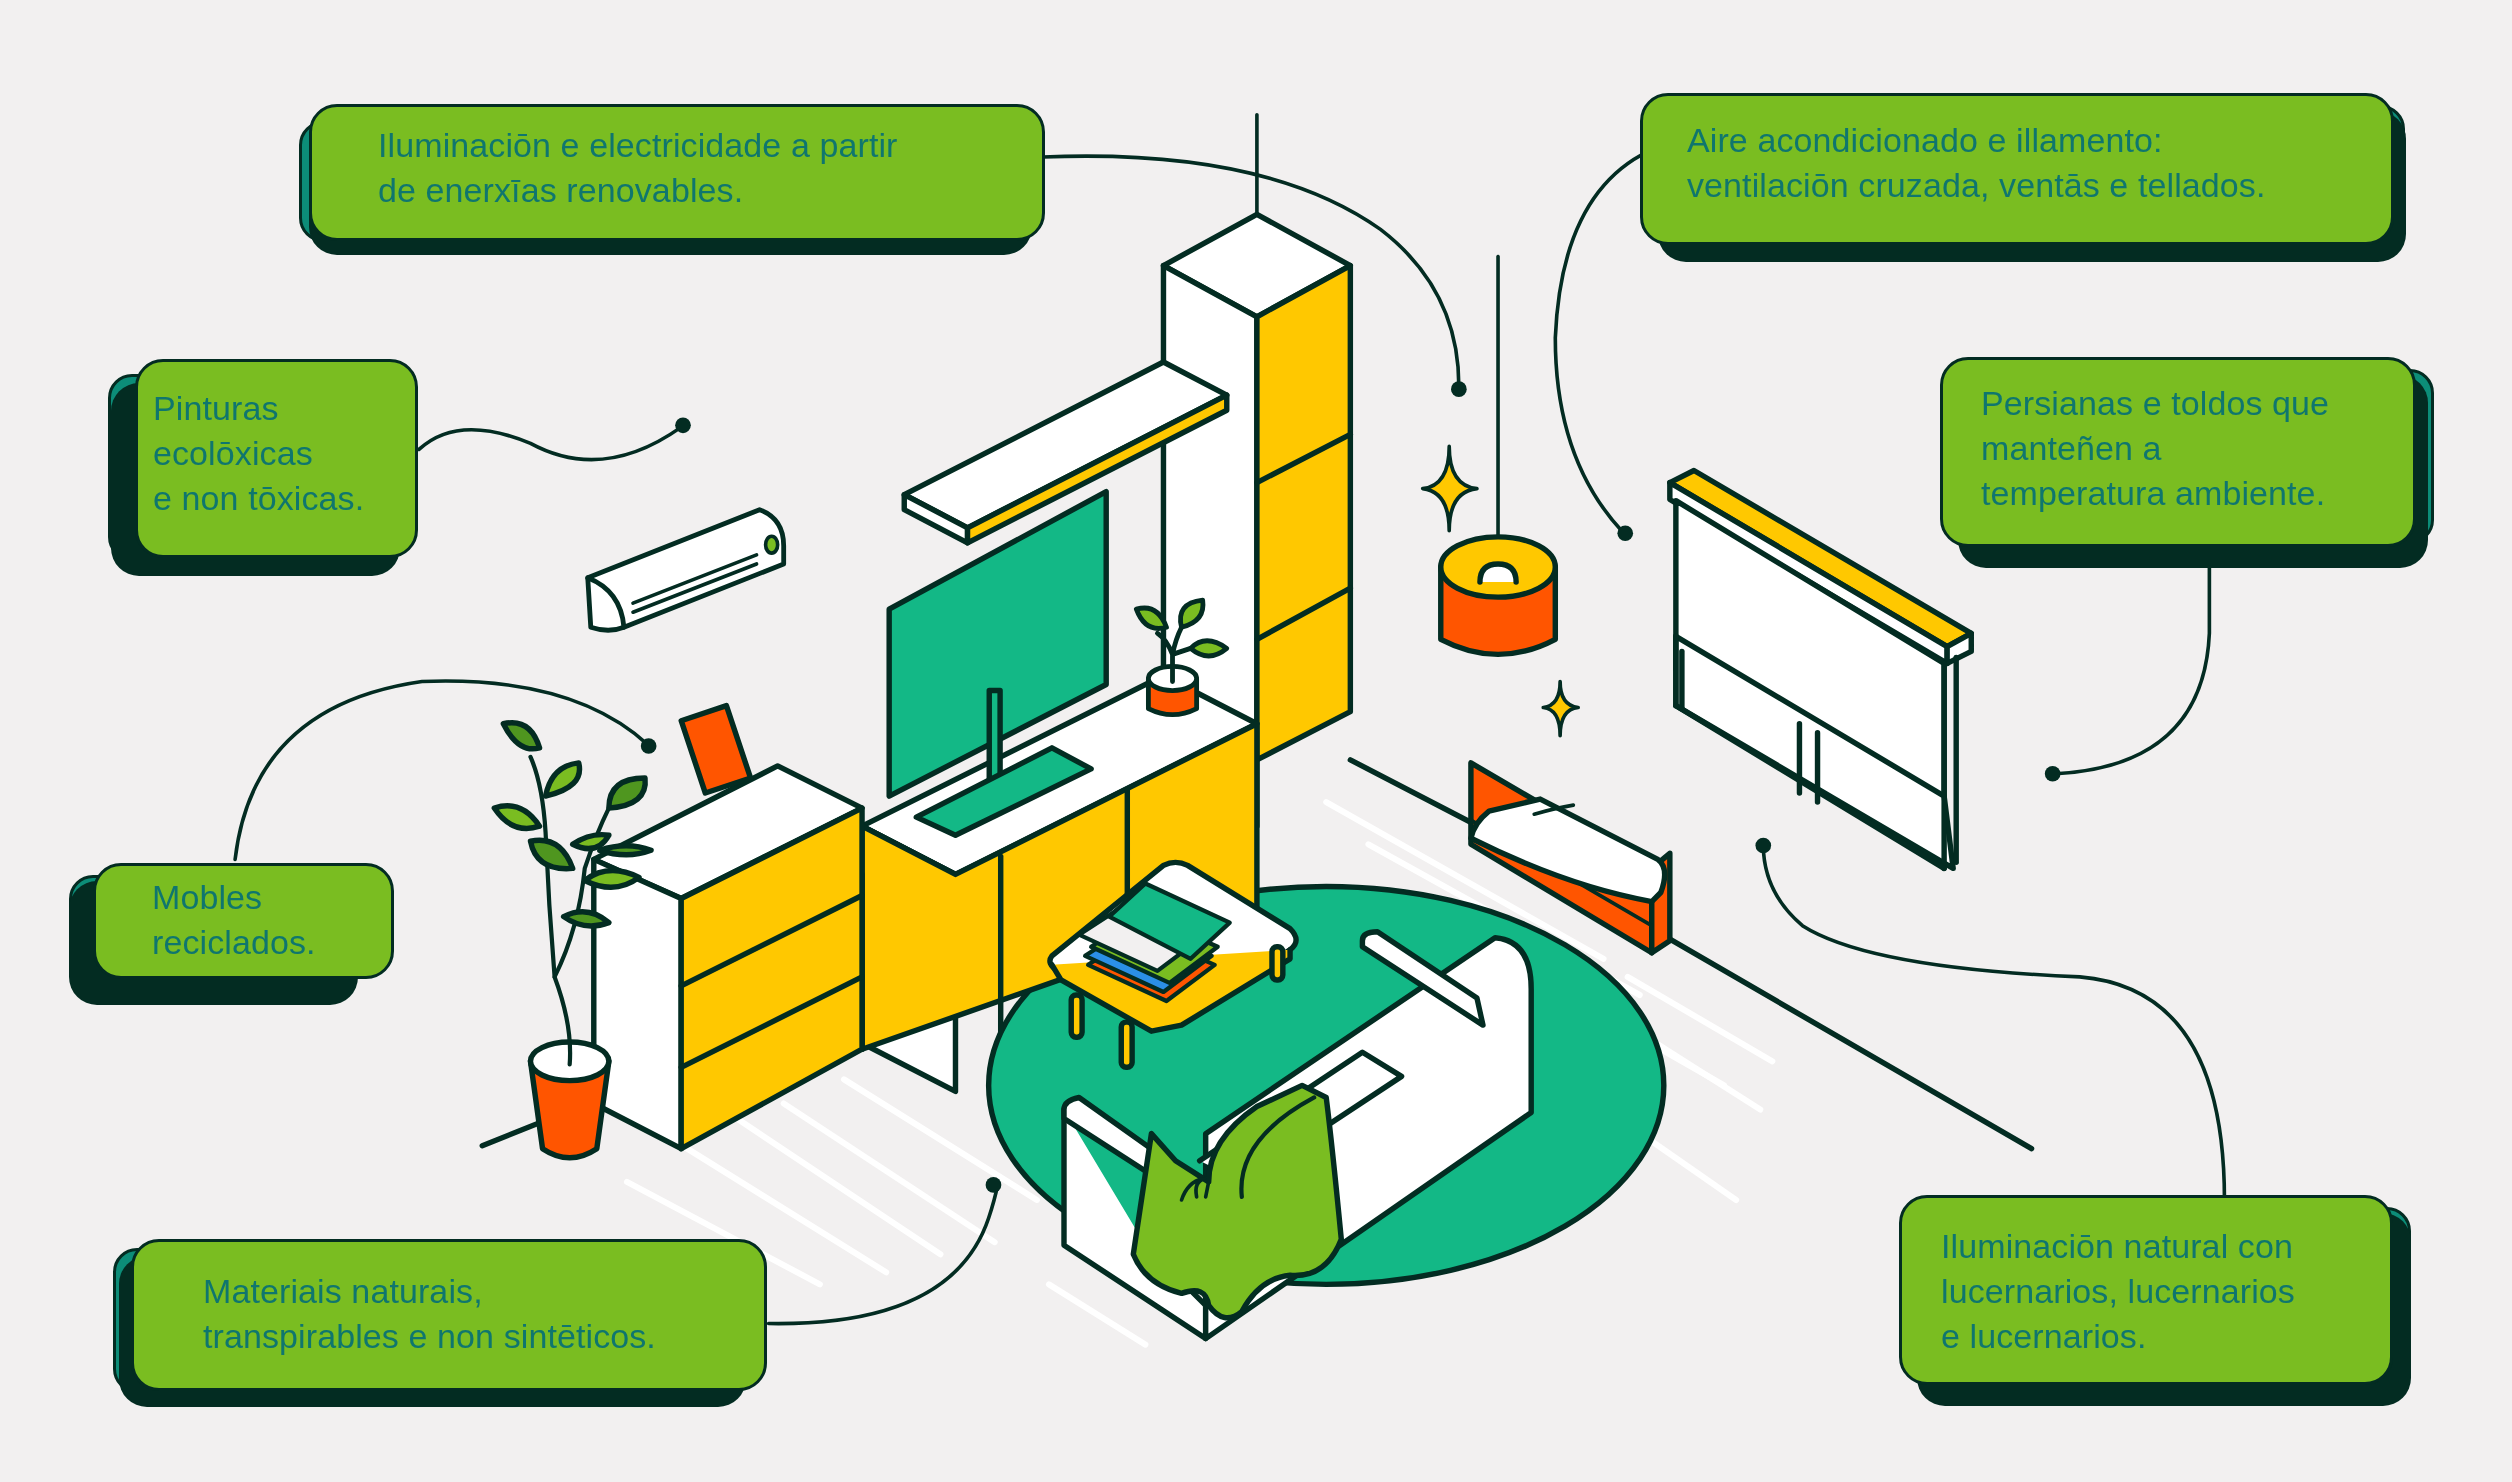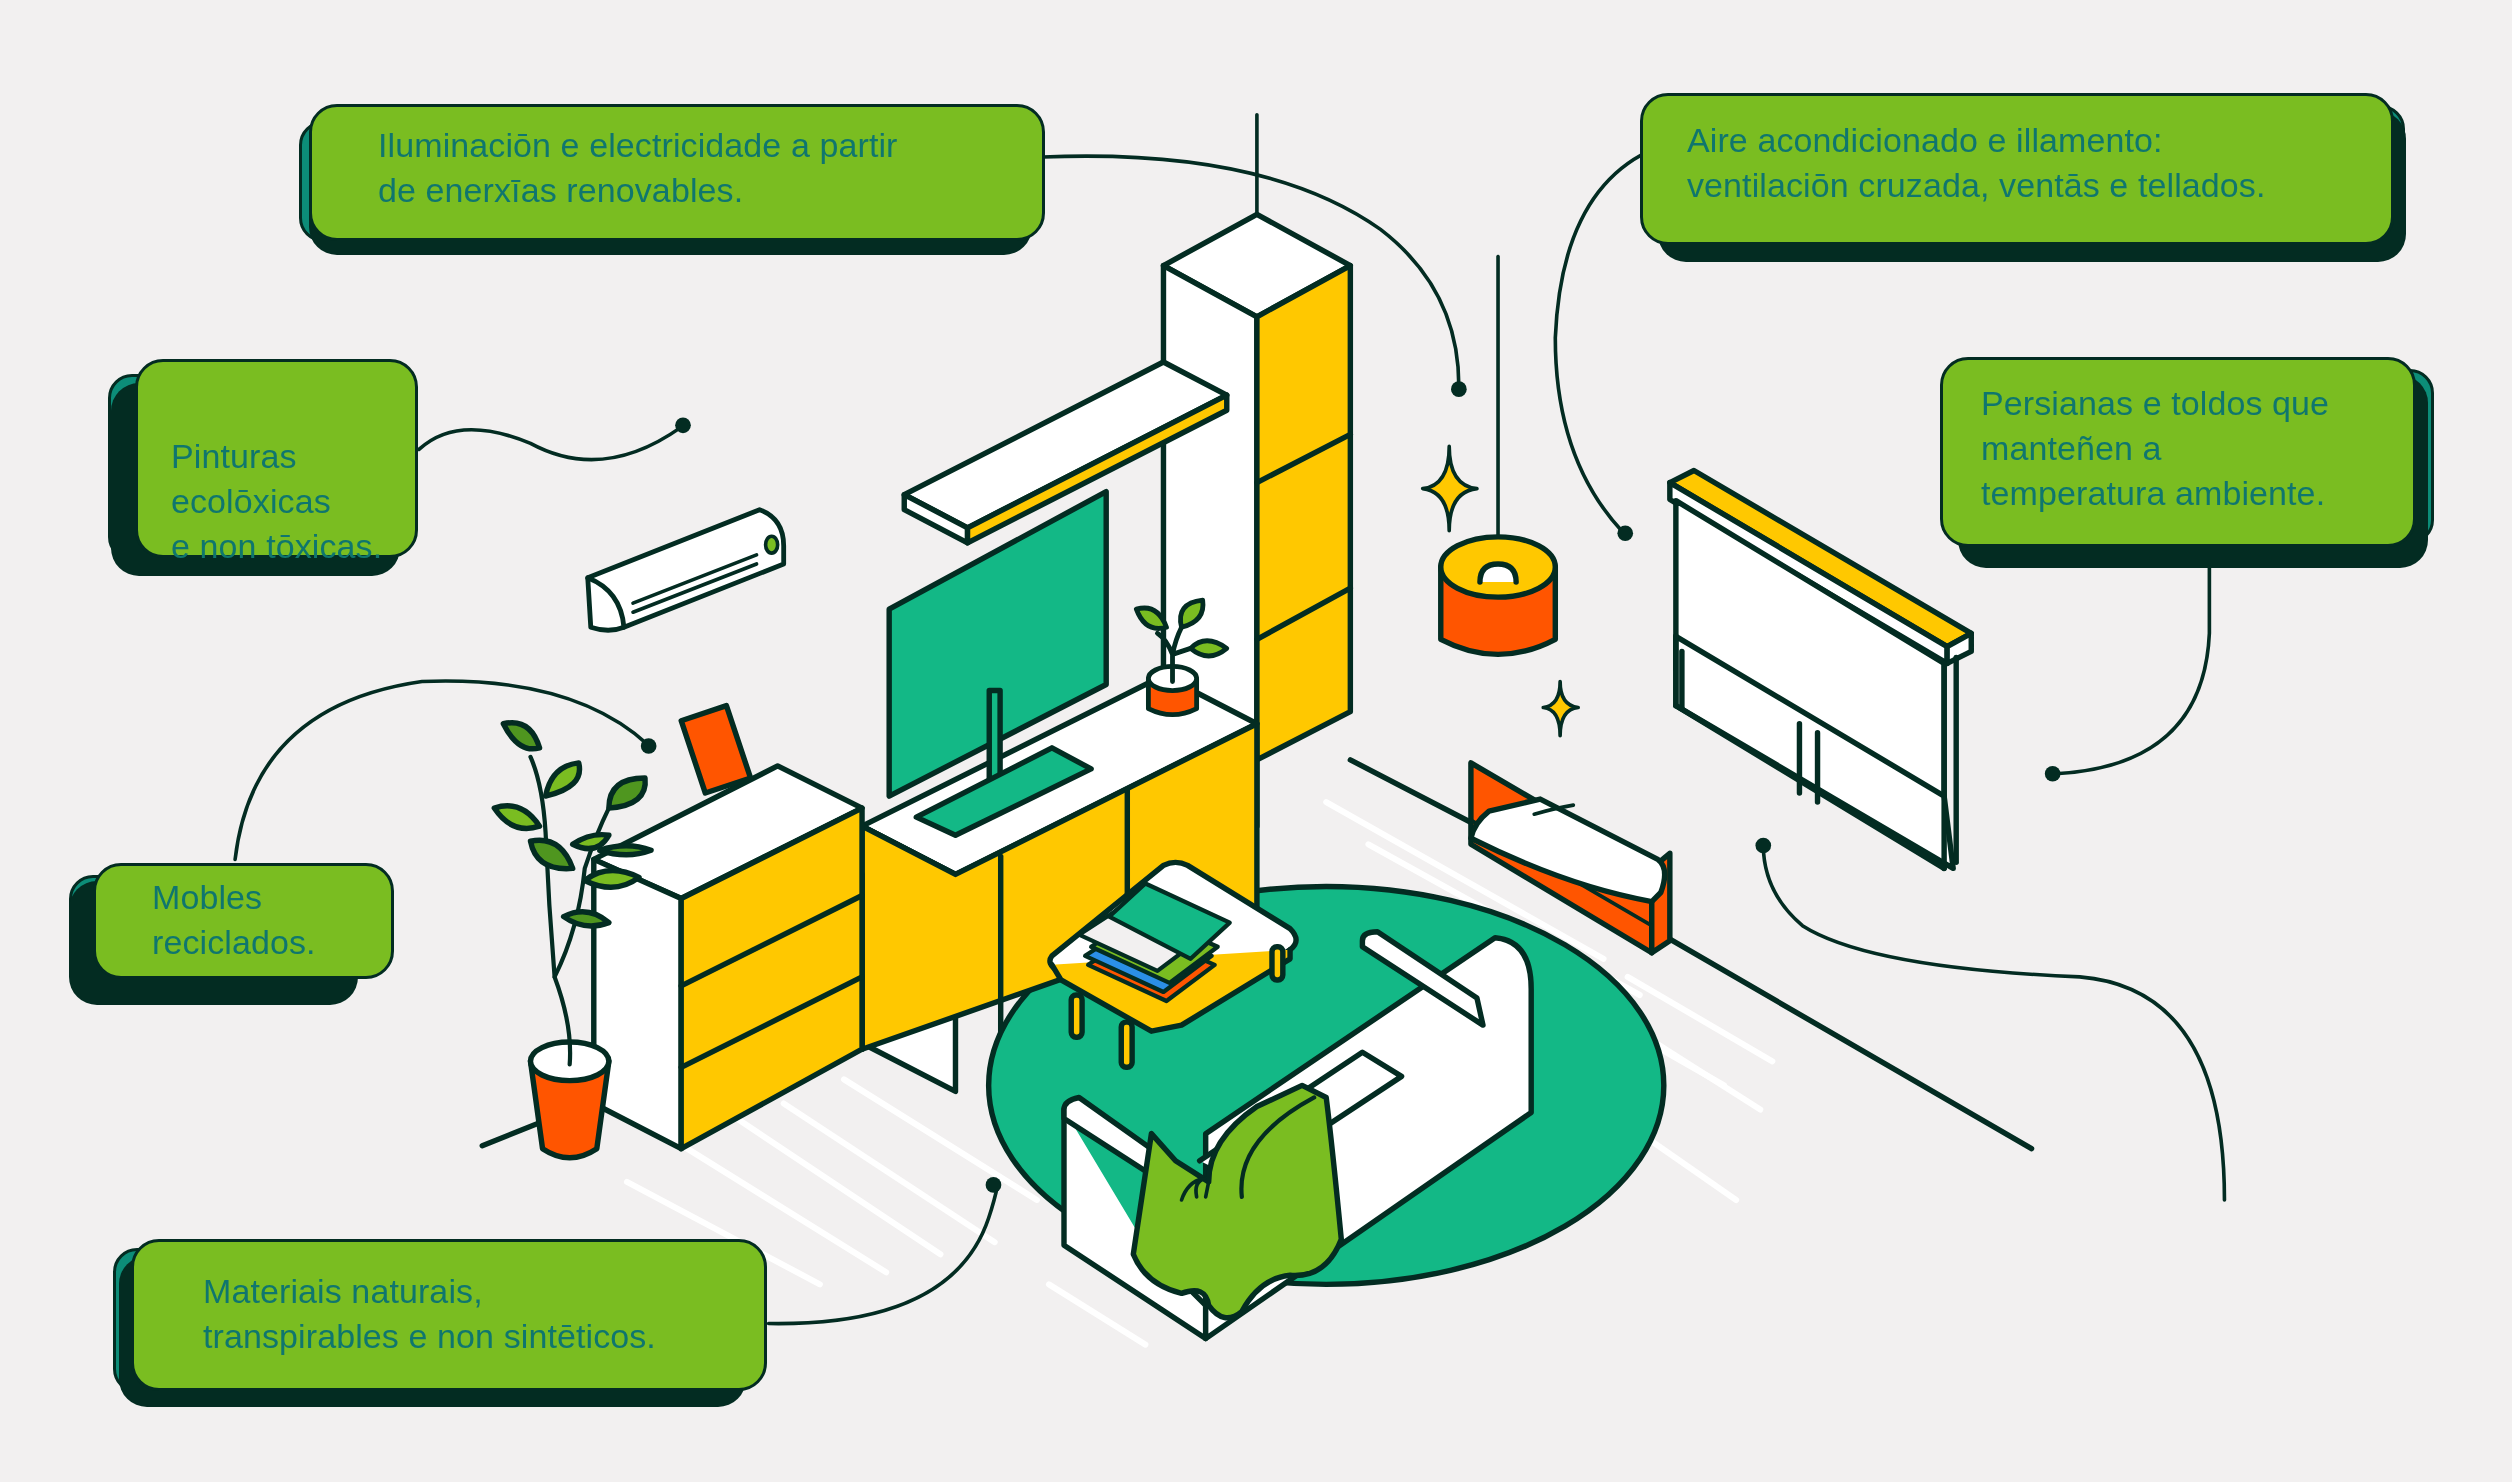--- a/index.html
+++ b/index.html
@@ -247,21 +247,21 @@
   <div class="depth" style="left:18px;top:18px;width:748px;height:151px;"></div>
   <div class="face"></div>
   <div class="text" style="left:47px;top:25px;">Aire acondicionado e illamento:
 ventilaciōn cruzada, ventās e tellados.</div>
 </div>
 
 <div class="callout" style="left:135px;top:359px;width:283px;height:199px;">
   <div class="side" style="left:-27px;top:15px;width:48px;height:187px;border-radius:24px 0 0 24px;"></div>
   <div class="depth" style="left:-24px;top:24px;width:289px;height:193px;"></div>
   <div class="face"></div>
-  <div class="text" style="left:36px;top:26.5px;margin-top:48px;">Pinturas
+  <div class="text" style="left:18px;top:26.5px;">Pinturas
 ecolōxicas
 e non tōxicas.</div>
 </div>
 
 <div class="callout" style="left:93px;top:863px;width:301px;height:116px;">
   <div class="side" style="left:-24px;top:12px;width:42px;height:109px;border-radius:24px 0 0 24px;"></div>
   <div class="depth" style="left:-24px;top:18px;width:289px;height:124px;"></div>
   <div class="face"></div>
   <div class="text" style="left:59px;top:12px;">Mobles
 reciclados.</div>
@@ -277,15 +277,23 @@
 </div>
 
 <div class="callout" style="left:131px;top:1239px;width:636px;height:152px;">
   <div class="side" style="left:-18px;top:9px;width:36px;height:145px;border-radius:24px 0 0 24px;"></div>
   <div class="depth" style="left:-12px;top:17px;width:627px;height:151px;"></div>
   <div class="face"></div>
   <div class="text" style="left:72px;top:30px;">Materiais naturais,
 transpirables e non sintēticos.</div>
 </div>
 
+<div class="callout" style="left:1899px;top:1195px;width:494px;height:190px;">
+  <div class="side" style="left:476px;top:12px;width:36px;height:181px;border-radius:0 24px 24px 0;"></div>
+  <div class="depth" style="left:18px;top:18px;width:494px;height:193px;"></div>
+  <div class="face"></div>
+  <div class="text" style="left:42px;top:29px;">Iluminaciōn natural con
+lucernarios, lucernarios
+e lucernarios.</div>
+</div>
 
 </div>
 
 
 </body></html>

